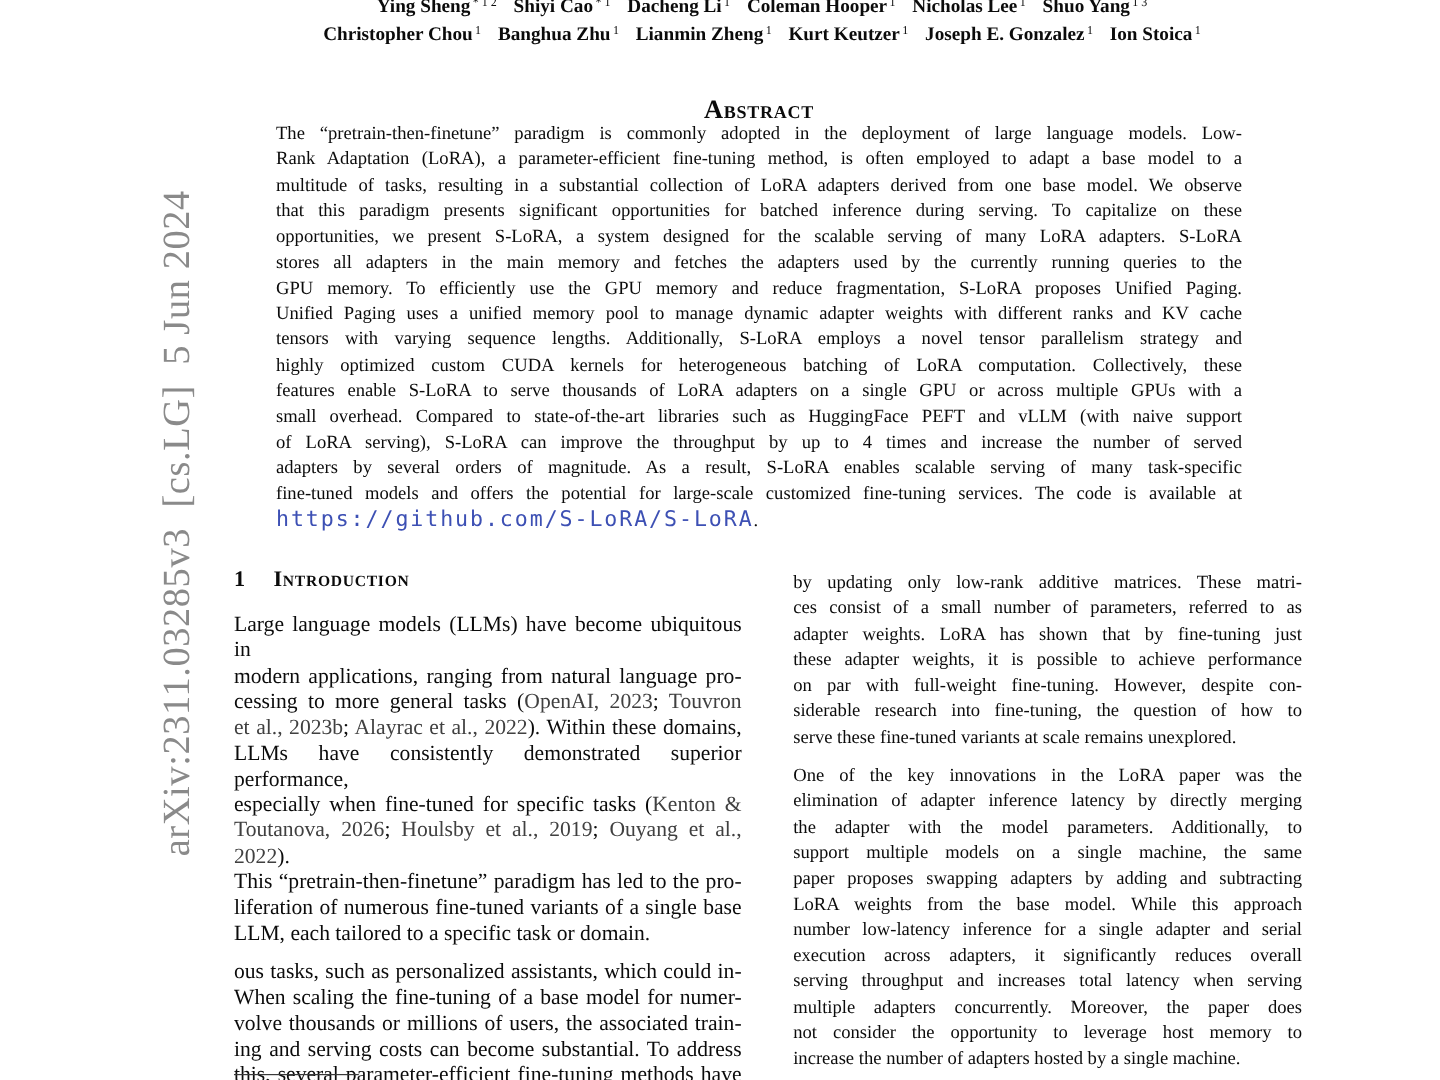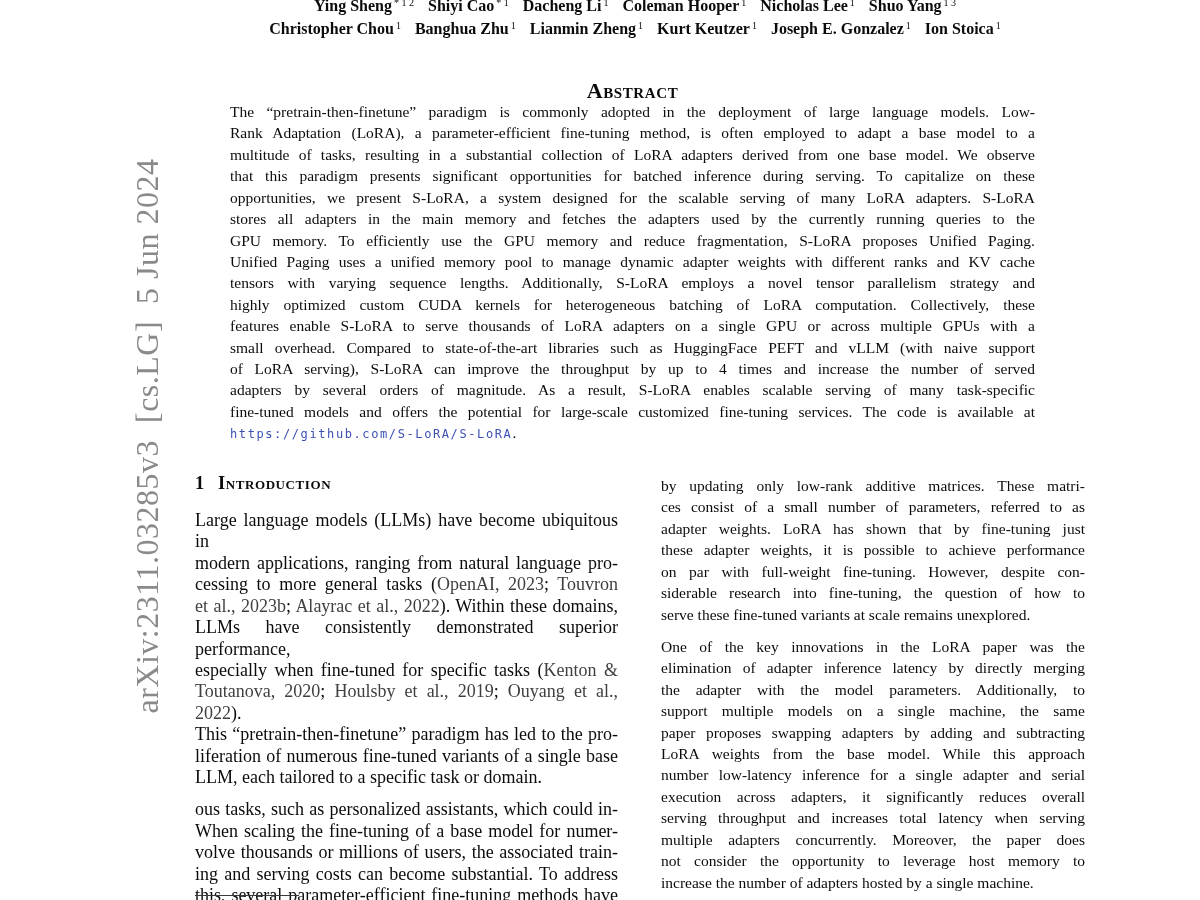--- a/index.html
+++ b/index.html
@@ -36,27 +36,27 @@
   #abstract-body { position: absolute; left: 230px; top: 101px; width: 805px; font-size: 15.5px; }
 
   
   .tline { line-height: 21.42px; text-align: justify; text-align-last: justify; }
   .tline.lastline { text-align-last: left; }
   .para { margin: 0 0 11px 0; }
   .para:last-child { margin-bottom: 0; }
   .seg-cite { color: #404040; }
   .seg-url {
     font-family: "DejaVu Sans Mono", "Liberation Mono", monospace;
-    color: #3d50b4; font-size: 12px; letter-spacing: 1.6px;
+    color: #3d50b4; font-size: 18px; letter-spacing: 1.6px;
   }
 
   
   #section-heading { position: absolute; left: 195px; top: 473px; font-size: 18.5px; font-weight: bold; }
   #section-number { display: inline-block; }
-  #section-title { display: inline-block; margin-left: 9px; font-variant: small-caps; letter-spacing: 0.6px; }
+  #section-title { display: inline-block; margin-left: 19px; font-variant: small-caps; letter-spacing: 0.6px; }
 
   
   #col-left  { position: absolute; left: 195px; top: 510px; width: 423px; font-size: 18px; }
   #col-right { position: absolute; left: 649px; top: 475px; width: 424px; font-size: 15.5px; margin-left: 12px; }
 
   
   #footnote-rule { position: absolute; left: 195px; top: 895px; width: 104px; border-top: 1.3px solid #3a3a3a; }
 </style>
 </head>
 <body>
@@ -99,21 +99,21 @@
   </div>
 
   <div id="col-left">
       <div class="para">
         <div class="tline"><span class="seg-plain">Large language models (LLMs) have become ubiquitous in</span></div>
         <div class="tline"><span class="seg-plain">modern applications, ranging from natural language pro-</span></div>
         <div class="tline"><span class="seg-plain">cessing to more general tasks (</span><span class="seg-cite">OpenAI, 2023</span><span class="seg-plain">; </span><span class="seg-cite">Touvron</span></div>
         <div class="tline"><span class="seg-cite">et al., 2023b</span><span class="seg-plain">; </span><span class="seg-cite">Alayrac et al., 2022</span><span class="seg-plain">). Within these domains,</span></div>
         <div class="tline"><span class="seg-plain">LLMs have consistently demonstrated superior performance,</span></div>
         <div class="tline"><span class="seg-plain">especially when fine-tuned for specific tasks (</span><span class="seg-cite">Kenton &amp;</span></div>
-        <div class="tline"><span class="seg-cite">Toutanova, 2020</span><span class="seg-plain">; </span><span class="seg-cite">Houlsby et al., 2019</span><span class="seg-plain">; </span><span class="seg-cite">Ouyang et al., 2022</span><span class="seg-plain">).</span></div>
+        <div class="tline"><span class="seg-cite">Toutanova, 2026</span><span class="seg-plain">; </span><span class="seg-cite">Houlsby et al., 2019</span><span class="seg-plain">; </span><span class="seg-cite">Ouyang et al., 2022</span><span class="seg-plain">).</span></div>
         <div class="tline"><span class="seg-plain">This “pretrain-then-finetune” paradigm has led to the pro-</span></div>
         <div class="tline"><span class="seg-plain">liferation of numerous fine-tuned variants of a single base</span></div>
         <div class="tline lastline"><span class="seg-plain">LLM, each tailored to a specific task or domain.</span></div>
       </div>
       <div class="para">
         <div class="tline"><span class="seg-plain">ous tasks, such as personalized assistants, which could in-</span></div>
         <div class="tline"><span class="seg-plain">When scaling the fine-tuning of a base model for numer-</span></div>
         <div class="tline"><span class="seg-plain">volve thousands or millions of users, the associated train-</span></div>
         <div class="tline"><span class="seg-plain">ing and serving costs can become substantial. To address</span></div>
         <div class="tline"><span class="seg-plain">this, several parameter-efficient fine-tuning methods have</span></div>

